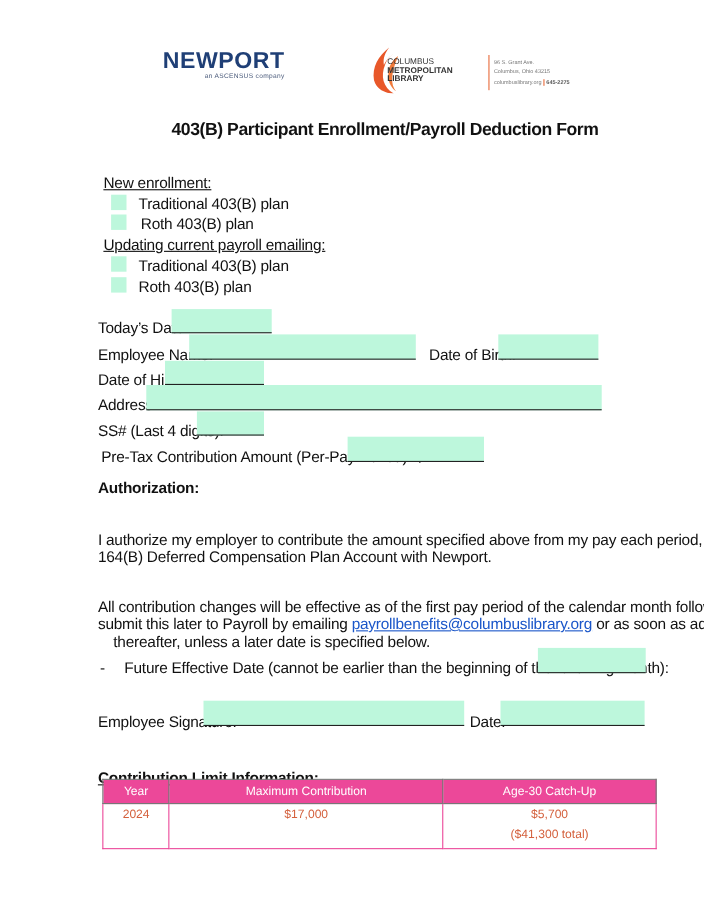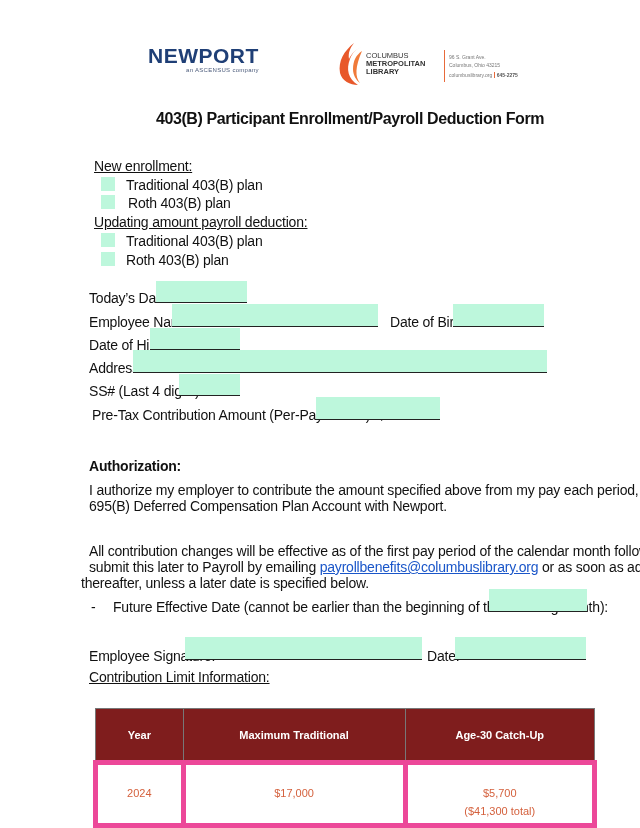--- a/index.html
+++ b/index.html
@@ -8,30 +8,30 @@
   .abs { position:absolute; }
   .field { position:absolute; background:#bdf7dc; border-bottom:1px solid #222; }
   .check { position:absolute; width:14px; height:14px; background:#bdf7dc; }
   .txt { position:absolute; font-size:14px; white-space:nowrap; letter-spacing:-0.2px;text-align:center; }
   .ul { text-decoration:underline; }
   
   .np-logo { left:148px; top:46px; }
   .np-main { font-size:21px; font-weight:bold; color:#1f3f76; letter-spacing:0.5px; line-height:20px; }
   .np-sub { font-size:6px; color:#4a5a7a; text-align:right; letter-spacing:0.3px; margin-top:1px; }
   .cml-logo { left:336px; top:43px; }
-  .cml-text { position:absolute; left:30px; top:9px; font-size:7.5px; line-height:8px; color:#333; width:80px; }
+  .cml-text { position:absolute; left:16px; top:9px; font-size:7.5px; line-height:8px; color:#333; width:80px; }
   .cml-text .b { font-weight:bold; }
   .cml-divider { position:absolute; left:444px; top:50px; width:1px; height:32px; background:#e86a3a; }
   .cml-addr { position:absolute; left:449px; top:53px; font-size:5px; color:#777; line-height:8px; }
   .cml-addr .ph { color:#555; font-weight:bold; border-left:1px solid #e86a3a; padding-left:2px; }
   .title { position:absolute; left:0; width:700px; top:110px; text-align:center; font-size:16px; font-weight:bold; letter-spacing:-0.4px; }
   .link { color:#1a56c9; text-decoration:underline; }
   table.limits { position:absolute; left:93px; top:708px; width:504px; border-collapse:collapse; font-size:11px; }
-  table.limits th { background:#7f1d1d; color:#fff; font-weight:bold; height:19px; border:1px solid #777; padding:16px; }
-  table.limits td { color:#d4603c; text-align:center; vertical-align:top; height:38px; border:5px solid #ec4899; padding-top:19px; line-height:18px; }
+  table.limits th { background:#ec4899; color:#fff; font-weight:normal; height:19px; border:1px solid #777; padding:1px; }
+  table.limits td { color:#d4603c; text-align:center; vertical-align:top; height:38px; border:1px solid #ec4899; padding-top:1px; line-height:18px; }
 </style>
 </head>
 <body>
 
 <div class="abs np-logo">
   <div class="np-main">NEWPORT</div>
   <div class="np-sub">an ASCENSUS company</div>
 </div>
 
 <div class="abs cml-logo">
@@ -53,21 +53,21 @@
 </div>
 
 <div class="title">403(B) Participant Enrollment/Payroll Deduction Form</div>
 
 <div class="txt ul" style="left:94px; top:158px;">New enrollment:</div>
 <div class="check" style="left:101px; top:177px;"></div>
 <div class="txt" style="left:126px; top:177px;">Traditional 403(B) plan</div>
 <div class="check" style="left:101px; top:195px;"></div>
 <div class="txt" style="left:128px; top:195px;">Roth 403(B) plan</div>
 
-<div class="txt ul" style="left:94px; top:214px;">Updating amount payroll deduction:</div>
+<div class="txt ul" style="left:94px; top:214px;">Updating current payroll emailing:</div>
 <div class="check" style="left:101px; top:233px;"></div>
 <div class="txt" style="left:126px; top:233px;">Traditional 403(B) plan</div>
 <div class="check" style="left:101px; top:252px;"></div>
 <div class="txt" style="left:126px; top:252px;">Roth 403(B) plan</div>
 
 <div class="txt" style="left:89px; top:290px;">Today’s Date:</div>
 <div class="field" style="left:156px; top:281px; width:91px; height:21px;"></div>
 
 <div class="txt" style="left:89px; top:314px;">Employee Name:</div>
 <div class="field" style="left:172px; top:304px; width:206px; height:22px;"></div>
@@ -79,42 +79,42 @@
 
 <div class="txt" style="left:89px; top:360px;">Address:</div>
 <div class="field" style="left:133px; top:350px; width:414px; height:22px;"></div>
 
 <div class="txt" style="left:89px; top:383px;">SS# (Last 4 digits):</div>
 <div class="field" style="left:179px; top:374px; width:61px; height:21px;"></div>
 
 <div class="txt" style="left:92px; top:407px;">Pre-Tax Contribution Amount (Per-Pay Period): $</div>
 <div class="field" style="left:316px; top:397px; width:124px; height:22px;"></div>
 
-<div class="txt" style="left:89px; top:458px; font-weight:bold;">Authorization:</div>
+<div class="txt" style="left:89px; top:435px; font-weight:bold;">Authorization:</div>
 <div class="txt" style="left:89px; top:482px;">I authorize my employer to contribute the amount specified above from my pay each period, to be contributed to my</div>
-<div class="txt" style="left:89px; top:498px;">695(B) Deferred Compensation Plan Account with Newport.</div>
+<div class="txt" style="left:89px; top:498px;">164(B) Deferred Compensation Plan Account with Newport.</div>
 
 <div class="txt" style="left:89px; top:543px;">All contribution changes will be effective as of the first pay period of the calendar month following the date you</div>
 <div class="txt" style="left:89px; top:559px;"><span>submit this later to Payroll by emailing </span><span class="link">payrollbenefits@columbuslibrary.org</span><span> or as soon as administratively possible</span></div>
-<div class="txt" style="left:81px; top:575px;">thereafter, unless a later date is specified below.</div>
+<div class="txt" style="left:103px; top:575px;">thereafter, unless a later date is specified below.</div>
 <div class="txt" style="left:91px; top:599px;">-</div>
 <div class="txt" style="left:113px; top:599px;">Future Effective Date (cannot be earlier than the beginning of the following month):</div>
 <div class="field" style="left:489px; top:589px; width:98px; height:22px;"></div>
 
 <div class="txt" style="left:89px; top:648px;">Employee Signature:</div>
 <div class="field" style="left:185px; top:637px; width:237px; height:22px;"></div>
 <div class="txt" style="left:427px; top:648px;">Date:</div>
 <div class="field" style="left:455px; top:637px; width:131px; height:22px;"></div>
 
-<div class="txt ul" style="left:89px; top:669px; font-weight:normal;">Contribution Limit Information:</div>
+<div class="txt ul" style="left:89px; top:699px; font-weight:bold;">Contribution Limit Information:</div>
 <table class="limits">
   <thead>
     <tr>
       <th>Year</th>
-      <th>Maximum Traditional</th>
+      <th>Maximum Contribution</th>
       <th>Age-30 Catch-Up</th>
     </tr>
   </thead>
   <tbody>
     <tr>
       <td>2024</td>
       <td>$17,000</td>
       <td>
         <div>$5,700</div>
         <div>($41,300 total)</div>

